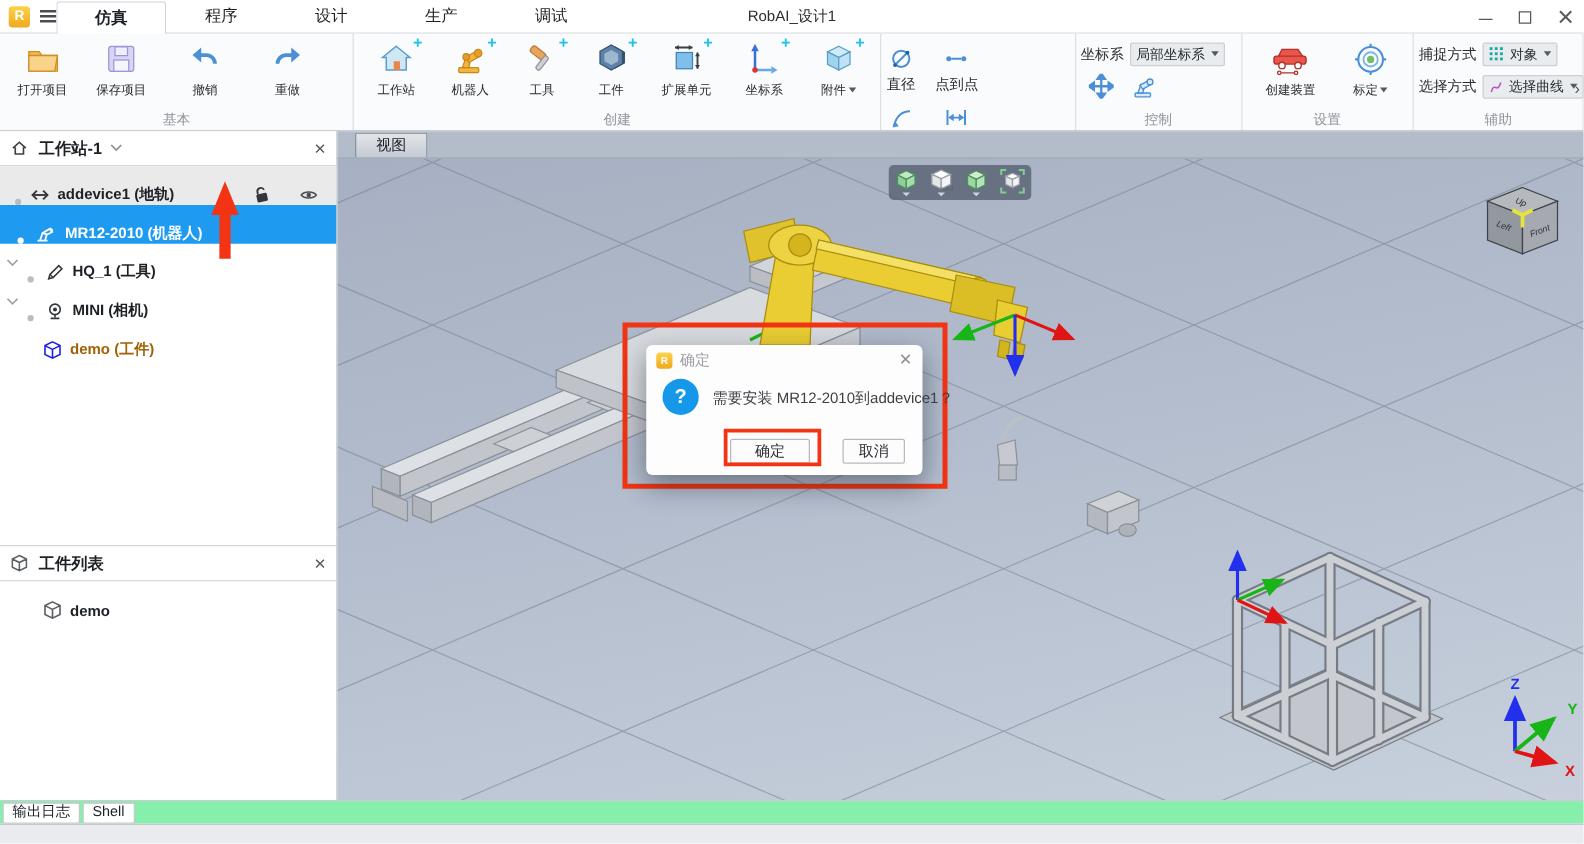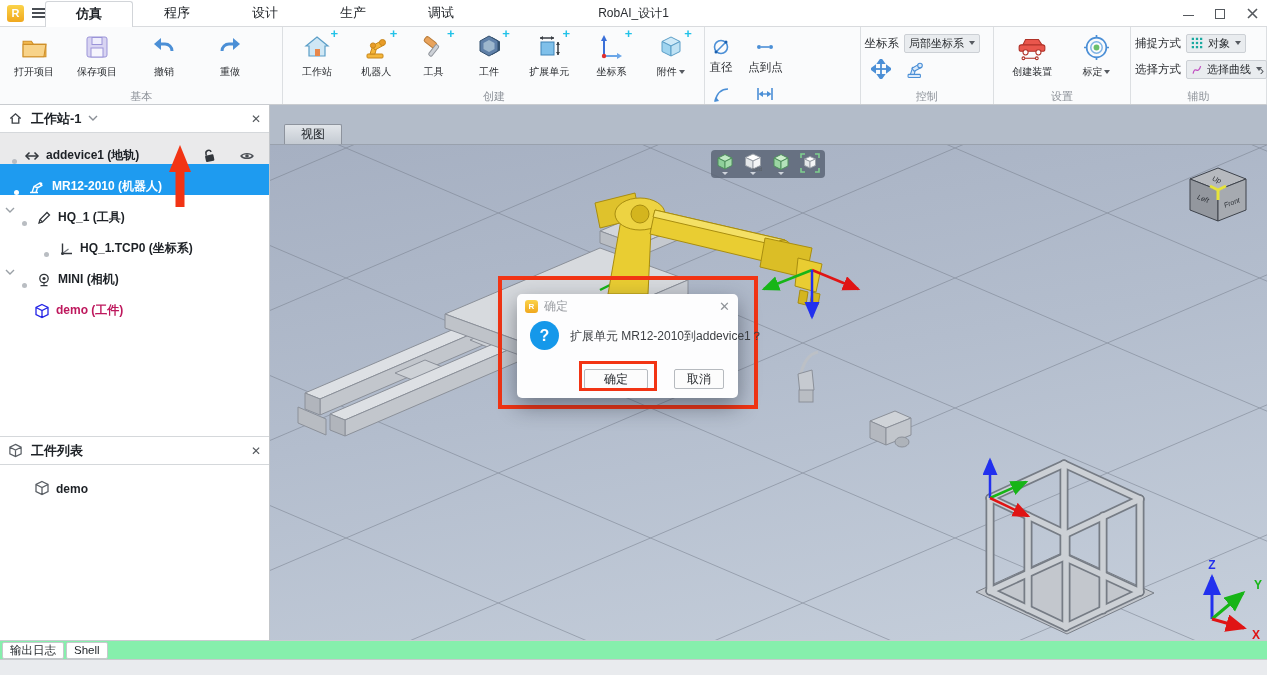--- a/index.html
+++ b/index.html
@@ -59,27 +59,27 @@
   .trow .chev { position:absolute; left:5px; top:12px; }
   .trow .dot { position:absolute; width:5px; height:5px; border-radius:50%; background:#b9bdc2; }
   .trow .ticon { position:absolute; width:16px; height:16px; color:#3c4046; }
   .lvl1 .dot{ left:22px; } .lvl1 .ticon{ left:36px; } .lvl1 .tlabel{ margin-left:58px; }
   .lvl2 .dot{ left:44px; } .lvl2 .ticon{ left:58px; } .lvl2 .tlabel{ margin-left:80px; }
   .demorow .ticon{ left:34px; } .demorow .tlabel{ margin-left:56px; }
   .trow.hovered { background:#eaeaeb; }
   .trow.selected { background:#1E9BF0; color:#fff; }
   .trow.selected .ticon{ color:#fff; } .trow.selected .dot{ background:#fff; }
   .trow .rowicons { position:absolute; right:14px; display:flex; gap:22px; }
-  .bluetext { color:#be185d; }
+  .bluetext { color:#a16207; }
   .panel2 { position:absolute; left:0; top:331px; width:100%; }
   .red-arrow { position:absolute; left:167px; top:39px; z-index:5; }
 
   
   .viewport { position:relative; width:997px; height:535px; }
-  .vtabstrip { height:40px; background:#b3bcc9; border-bottom:1px solid #99a1ad; display:flex; align-items:flex-end; }
+  .vtabstrip { height:22px; background:#b3bcc9; border-bottom:1px solid #99a1ad; display:flex; align-items:flex-end; }
   .vtab { margin-left:14px; width:58px; height:20px; background:linear-gradient(#e2e6ea,#c4cad2);
     border:1px solid #8d939d; border-bottom:none; border-radius:2px 2px 0 0;
     font-size:12px; text-align:center; line-height:19px; color:#1d2126; }
   .scene { position:relative; width:997px; height:513px;
     background:linear-gradient(170deg,#a6b0c2 0%,#b3bdcd 45%,#c7d0dc 100%); overflow:hidden; }
   .scene-svg { position:absolute; left:0; top:0; }
 
   .viewbar { position:absolute; left:441px; top:5px; width:114px; height:28px;
     background:rgba(86,96,112,.8); border-radius:4px; display:flex; align-items:flex-start;
     justify-content:space-around; padding-top:2px; z-index:2; }
@@ -492,29 +492,20 @@
             <path d="M1 1l4 4 4-4" fill="none" stroke="#9aa0a6" stroke-width="1.4"></path>
           </svg>
         <span class="dot"></span>
         <svg class="ticon" width="16" height="16" viewBox="0 0 16 16">
             <path d="M3 13l1-3.5 7-7 2.5 2.5-7 7z" fill="none" stroke="#33373c" stroke-width="1.3"></path>
             <path d="M4 9.5l2.5 2.5" stroke="#33373c" stroke-width="1.1"></path>
           </svg>
         <span class="tlabel">HQ_1 (工具)</span>
       </div>
 
-      <div class="trow lvl2">
-        <span class="dot"></span>
-        <svg class="ticon" width="16" height="16" viewBox="0 0 16 16">
-            <path d="M4.5 2.5v10H14" fill="none" stroke="#33373c" stroke-width="1.4"></path>
-            <path d="M4.5 12.5 10.5 8" stroke="#777c82" stroke-width="1.2"></path>
-            <circle cx="4.5" cy="12.5" r="1.5" fill="#33373c"></circle>
-          </svg>
-        <span class="tlabel">HQ_1.TCP0 (坐标系)</span>
-      </div>
 
       <div class="trow lvl1">
         <svg class="chev" width="10" height="7" viewBox="0 0 10 7">
             <path d="M1 1l4 4 4-4" fill="none" stroke="#9aa0a6" stroke-width="1.4"></path>
           </svg>
         <span class="dot"></span>
         <svg class="ticon" width="16" height="16" viewBox="0 0 16 16">
             <circle cx="8" cy="6.5" r="4.2" fill="none" stroke="#33373c" stroke-width="1.3"></circle>
             <circle cx="8" cy="6.5" r="1.6" fill="#33373c"></circle>
             <path d="M8 10.7v2M4.5 13.7h7" stroke="#33373c" stroke-width="1.3" fill="none"></path>
@@ -747,21 +738,21 @@
         <div class="ann-rect"></div>
 
         <div class="dialog">
           <div class="dlg-title">
             <span class="dlg-logo">R</span>
             <span class="dlg-title-text">确定</span>
             <span class="dlg-close">✕</span>
           </div>
           <div class="dlg-body">
             <span class="qmark">?</span>
-            <span class="dlg-msg">扩展单元 MR12-2010到addevice1？</span>
+            <span class="dlg-msg">需要安装 MR12-2010到addevice1？</span>
           </div>
           <div class="dlg-btns">
             <button class="dlg-btn dlg-ok">确定</button>
             <button class="dlg-btn dlg-cancel">取消</button>
           </div>
         </div>
 
         <div class="ann-ok"></div>
       </div>
     </section>

